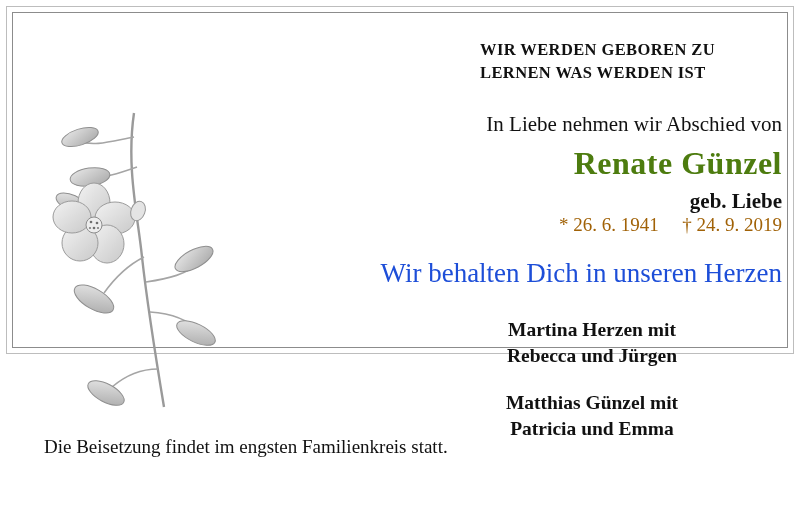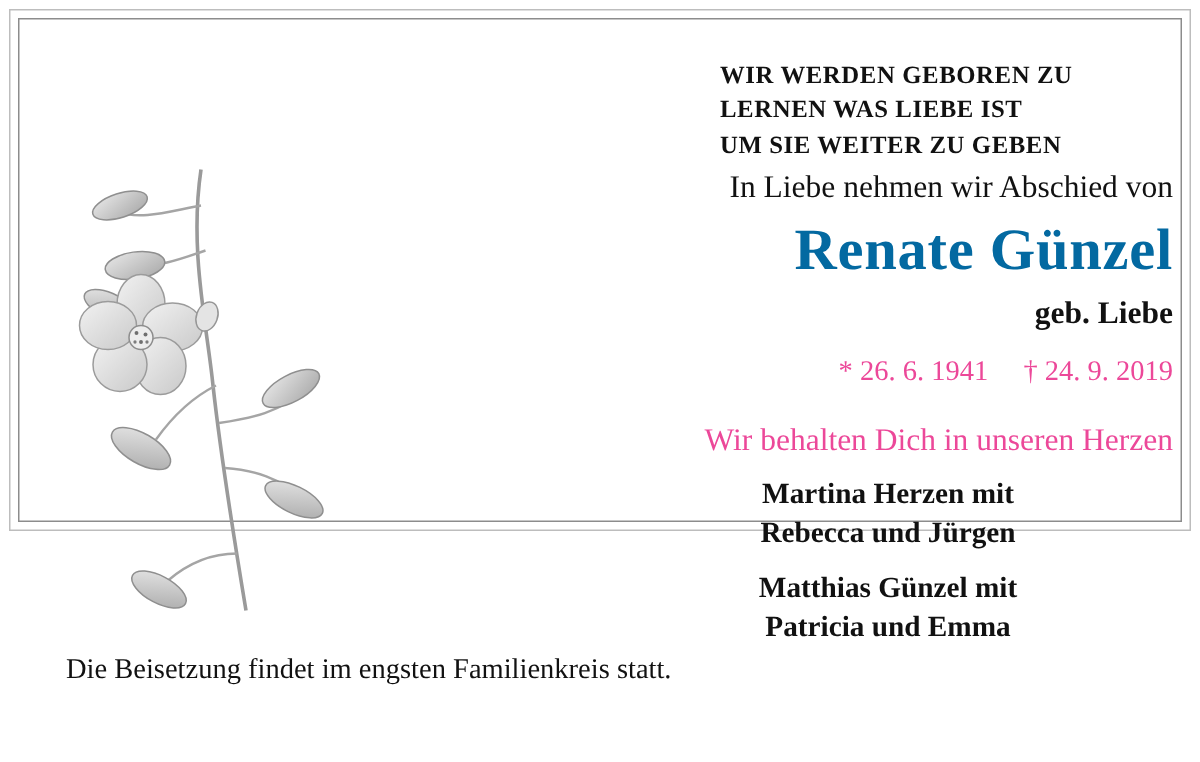--- a/index.html
+++ b/index.html
@@ -84,60 +84,60 @@
     width: 560px;
     text-align: right;
   }
   .line-intro {
     font-size: 21px;
     line-height: 1.2;
     color: #111111;
   }
   .name {
     margin-top: 10px;
-    font-size: 39px;
+    font-size: 32px;
     font-weight: bold;
     letter-spacing: 0.5px;
     line-height: 1.05;
-    color: #0369a1;
+    color: #4d7c0f;
   }
   .maiden {
     margin-top: 8px;
     font-size: 21px;
     font-weight: bold;
     color: #111111;
   }
   .dates {
-    margin-top: 16px;
+    margin-top: 0;
     font-size: 19px;
-    color: #ec4899;
+    color: #a16207;
   }
   .dates .sep { display: inline-block; width: 14px; }
   .farewell {
     margin-top: 22px;
-    font-size: 21px;
-    color: #ec4899;
+    font-size: 27px;
+    color: #1d4ed8;
   }
 
   
   .families {
     position: absolute;
     left: 430px;
     top: 305px;
     width: 300px;
     text-align: center;
   }
   .family-block {
     font-size: 19.5px;
     font-weight: bold;
     line-height: 1.32;
     color: #111111;
   }
   .family-block + .family-block {
-    margin-top: 12px;
+    margin-top: 22px;
     font-family: Liberation Serif, serif;
   }
 
   
   .footer-note {
     position: absolute;
     left: 32px;
     top: 424px;
     font-size: 19px;
     color: #111111;
@@ -149,22 +149,21 @@
 
 <div id="obituary-card">
 
   <div class="frame-outer"></div>
   <div class="frame-inner"></div>
 
   <div class="content">
 
     <div class="verse">
       <div>WIR WERDEN GEBOREN ZU</div>
-      <div>LERNEN WAS LIEBE IST</div>
-      <div>UM SIE WEITER ZU GEBEN</div>
+      <div>LERNEN WAS WERDEN IST</div>
     </div>
 
     <div class="flower">
       <svg width="180" height="310" viewBox="0 0 180 310" xmlns="http://www.w3.org/2000/svg">
         <defs>
           <linearGradient id="petalGrad" x1="0" y1="0" x2="1" y2="1">
             <stop offset="0%" stop-color="#f2f2f2"></stop>
             <stop offset="100%" stop-color="#c9c9c9"></stop>
           </linearGradient>
           <linearGradient id="leafGrad" x1="0" y1="0" x2="1" y2="1">

